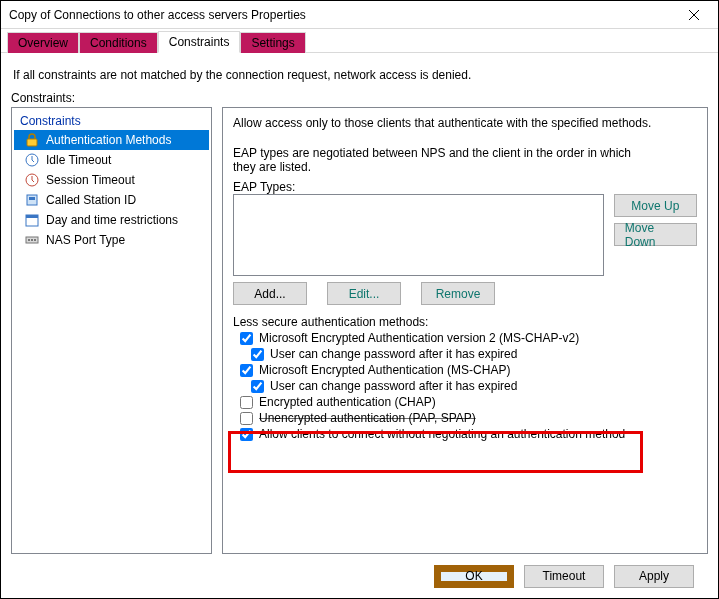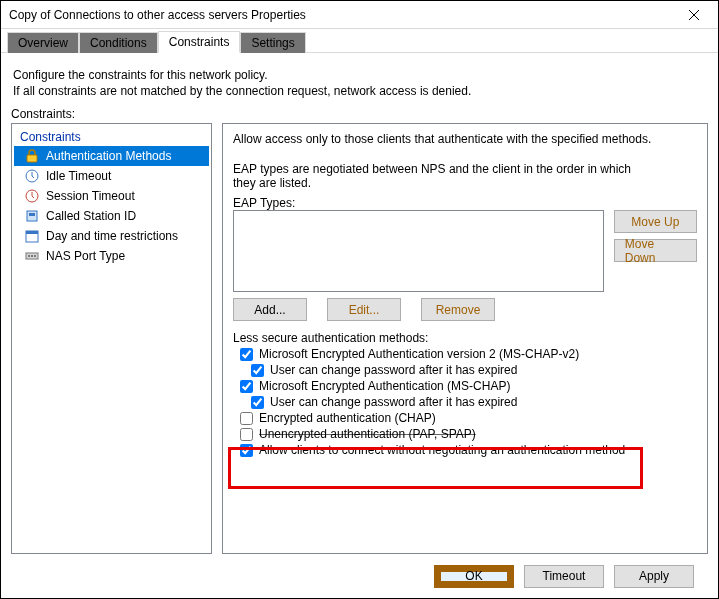--- a/index.html
+++ b/index.html
@@ -4,37 +4,37 @@
 <style>
   * { box-sizing: border-box; }
   html, body { margin:0; padding:0; font-family: "Segoe UI", Tahoma, sans-serif; font-size:12px; color:#000; background:#fff; }
   .window { width:719px; height:599px; border:1px solid #000; background:#fff; display:flex; flex-direction:column; position:relative;}
   .titlebar { height:28px; display:flex; align-items:center; justify-content:space-between; padding:0 4px 0 8px; border-bottom:1px solid #d9d9d9; }
   .titlebar .title { font-size:12px; }
   .titlebar .close { width:40px; height:22px; display:flex; align-items:center; justify-content:center; }
   .titlebar .close svg { width:10px; height:10px; }
   .tabs { display:flex; align-items:flex-end; height:24px; padding-left:6px; border-bottom:1px solid #d9d9d9; gap:0; }
   .tab { padding:3px 10px; border:1px solid #d9d9d9; border-bottom:none; background:#fff; position:relative; top:1px; font-size:12px;}
-  .tab.inactive { background:#737373; color:#000; border-top-color:#d9d9d9; }
+  .tab.inactive { background:#be185d; color:#000; border-top-color:#d9d9d9; }
   .tab.active { background:#fff; border-bottom:1px solid #fff; z-index:2;}
   .body { flex:1; padding:10px 10px 0 10px; display:flex; flex-direction:column;}
   .desc { padding:4px 2px 8px 2px; line-height:1.35;}
   .panes { flex:1; display:flex; gap:10px; min-height:0;}
   .left-col { width:224px; display:flex; flex-direction:column;}
   .label { margin-bottom:2px;}
   .treebox { flex:1; border:1px solid #828790; background:#fff; padding:4px 2px 2px 2px; overflow:hidden;}
   .treehdr { color:#0033aa; padding:2px 6px 2px 6px; font-size:12px;}
   .treeitem { display:flex; align-items:center; gap:6px; height:20px; padding:0 4px 0 10px; }
   .treeitem.selected { background:#0078d7; color:#ffffff;}
   .icon { width:16px; height:16px; flex:0 0 16px;}
   .right-col { flex:1; display:flex; flex-direction:column;}
   .rightbox { flex:1; border:1px solid #828790; padding:8px 10px; position:relative; overflow:hidden;}
   .listbox { width:380px; height:82px; border:1px solid #828790; background:#fff; }
   .btn { border:1px solid #adadad; background:#e1e1e1; height:23px; display:inline-flex; align-items:center; justify-content:center; font-size:12px; min-width:74px; padding:0 10px;}
-  .btn.disabled { color:#a16207;}
+  .btn.disabled { color:#0f766e;}
   .sidebtns { display:inline-flex; flex-direction:column; gap:6px; margin-left:10px; vertical-align:top;}
   .rowbtns { display:flex; gap:20px; margin-top:6px;}
   .chk { display:flex; align-items:center; gap:6px; margin:2px 7px; }
   .chk input { width:13px; height:13px; margin:0;}
   .indent { margin-left:18px;}
   .highlight { position:absolute; border:3px solid #e60000; pointer-events:none;}
   .footer { height:44px; display:flex; align-items:center; justify-content:flex-end; gap:10px; padding:0 14px; }
   .btn.default { border:7px solid #a16207; background:#e5f1fb;}
   .btn.footerbtn { min-width:80px;}
   .struck span.lbl { text-decoration: line-through solid rgba(0,0,0,0.6);}
@@ -56,21 +56,20 @@
 
   <div class="tabs">
     <div class="tab inactive">Overview</div>
     <div class="tab inactive">Conditions</div>
     <div class="tab active">Constraints</div>
     <div class="tab inactive">Settings</div>
   </div>
 
   <div class="body">
     <div class="desc">
-      <div>Configure the constraints for this network policy.</div>
       <div>If all constraints are not matched by the connection request, network access is denied.</div>
     </div>
 
     <div class="label">Constraints:</div>
 
     <div class="panes">
 
       <div class="left-col">
         <div class="treebox">
           <div class="treehdr">Constraints</div>

